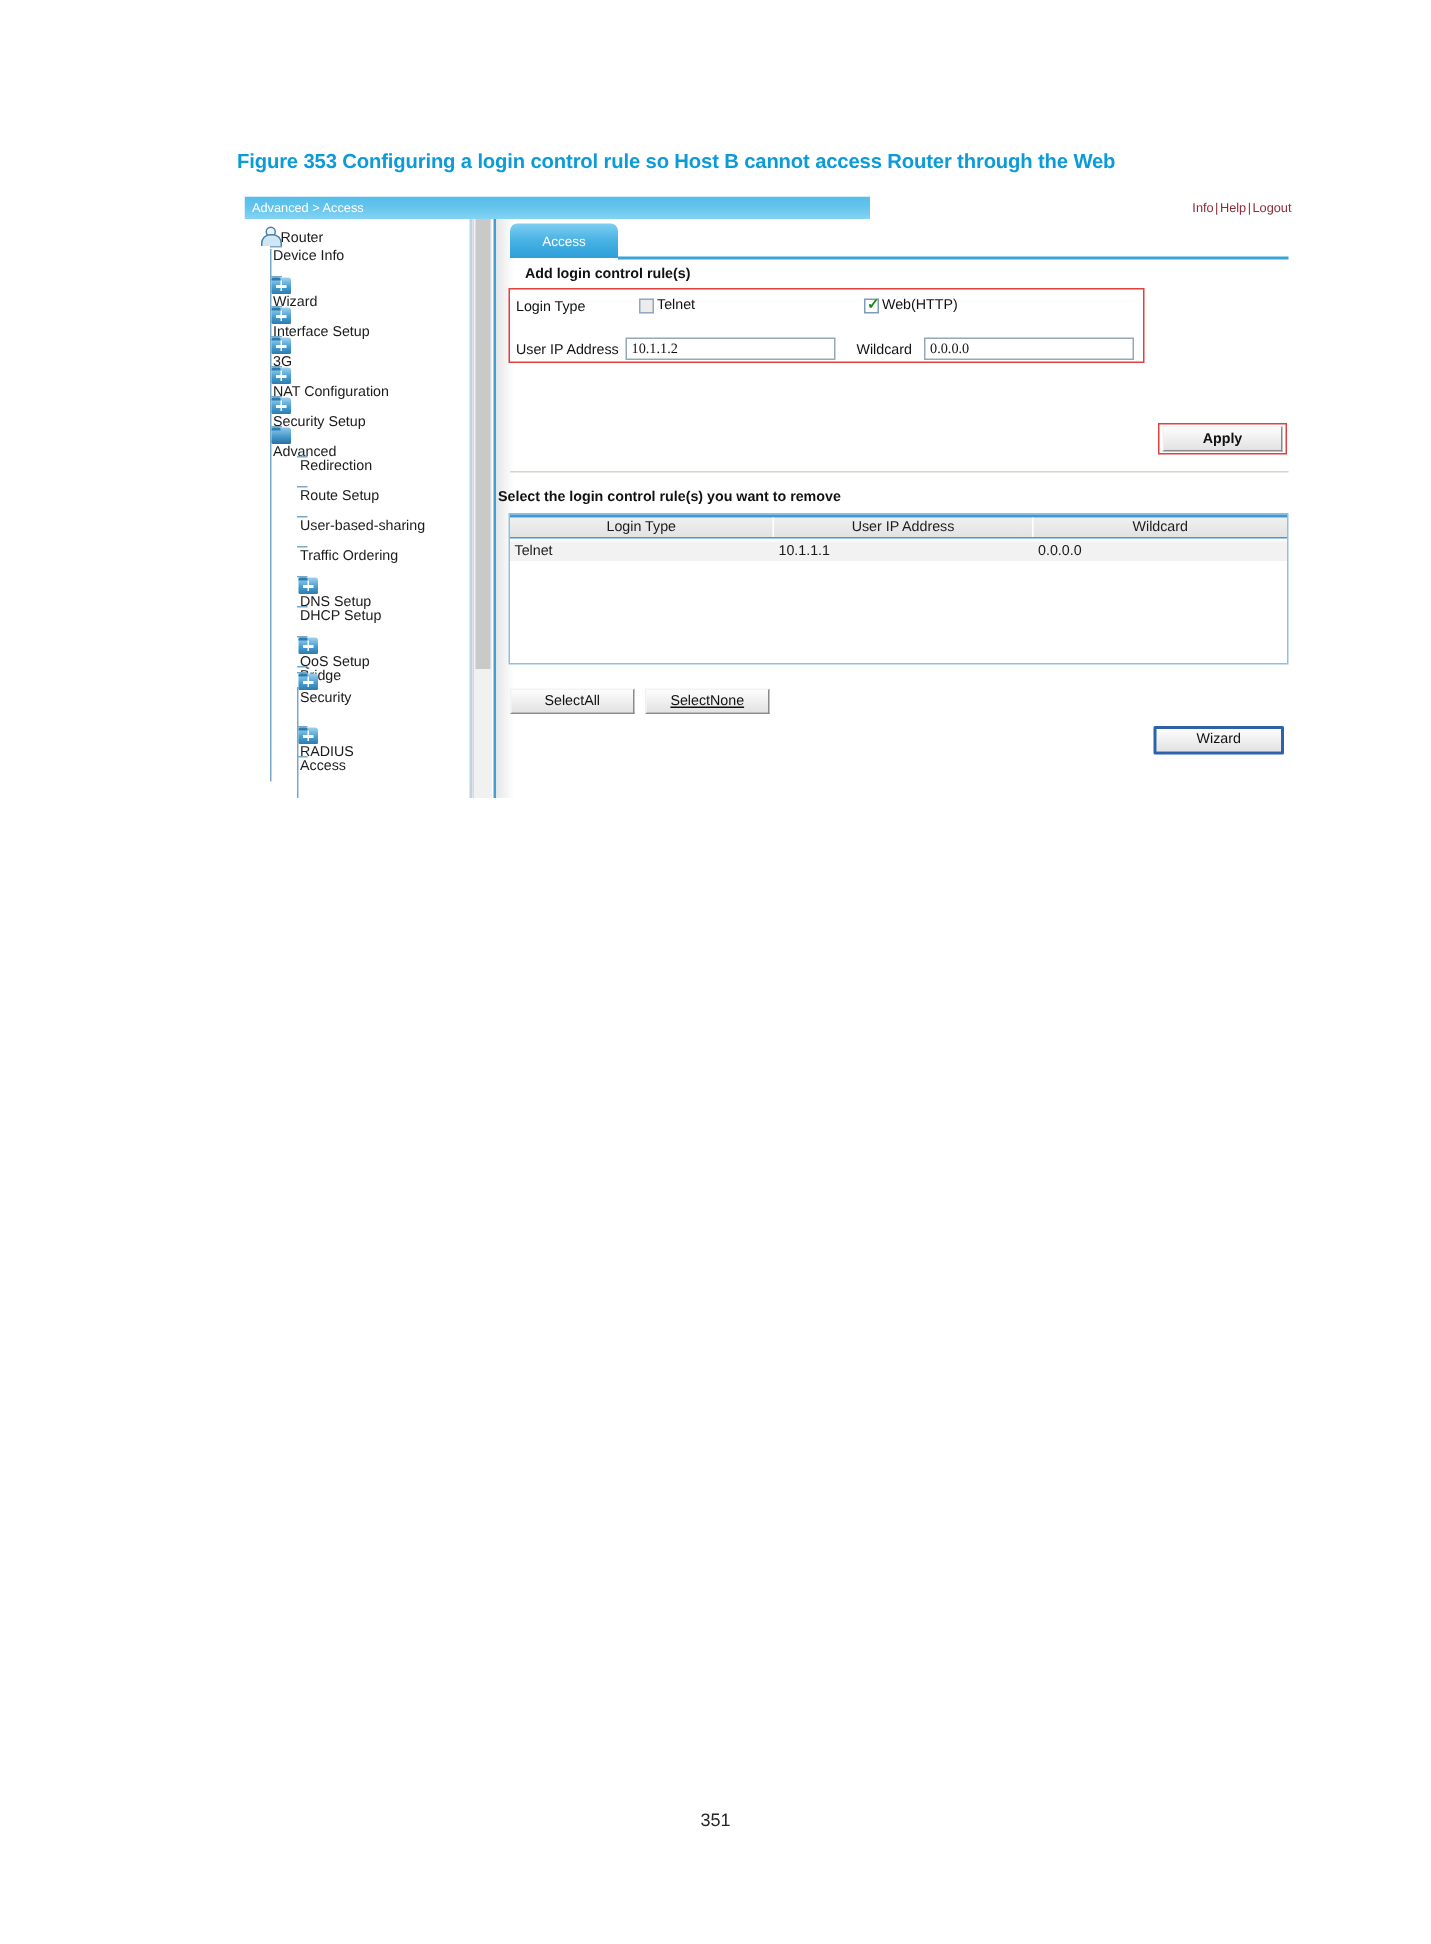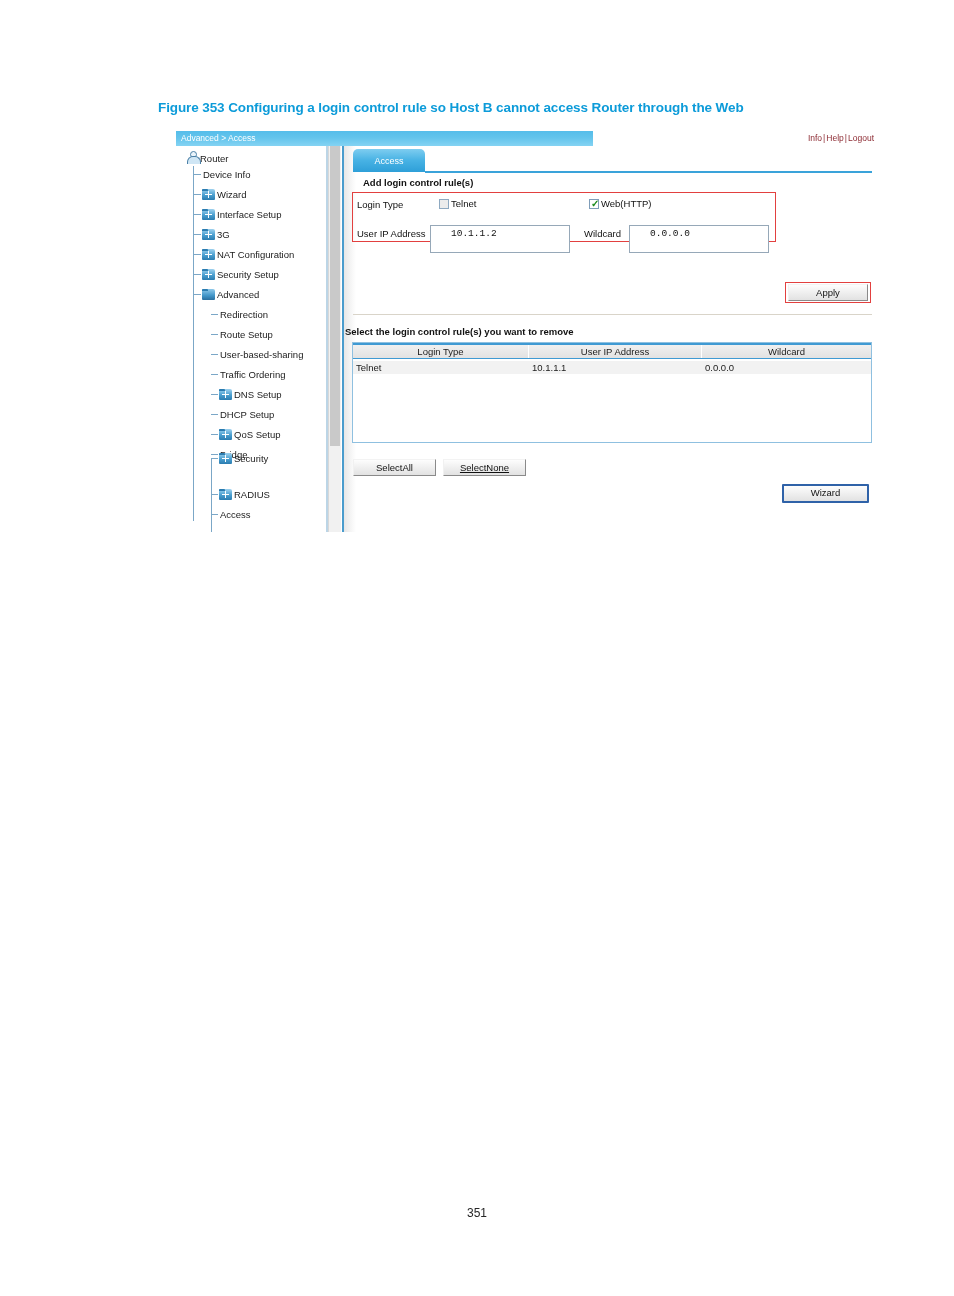--- a/index.html
+++ b/index.html
@@ -33,21 +33,20 @@
   
   .shot {
     position: absolute;
     left: 163px;
     top: 131px;
     width: 700px;
     height: 401px;
     overflow: hidden;
     background: #ffffff;
     font-family: "Liberation Sans", sans-serif;
-    margin-left: 13px;
   }
 
   
   .topbar {
     position: absolute;
     left: 0; top: 0;
     width: 700px; height: 15px;
   }
   .topbar-blue {
     position: absolute;
@@ -133,22 +132,23 @@
     width: 1px;
     height: 355px;
     background: #7ba7c7;
   }
 
   .tree-item {
     position: absolute;
     left: 17px;
     height: 20px;
     display: flex;
-    align-items: center;
+    align-items: flex-start;
     white-space: nowrap;
+    flex-direction: column;
   }
   .tree-item .tick {
     width: 8px; height: 1px;
     background: #7ba7c7;
     flex: 0 0 auto;
   }
   .tree-item .label {
     font-size: 9.5px;
     color: #1b1b1b;
     margin-left: 2px;
@@ -321,24 +321,24 @@
     margin-left: 2px;
   }
 
   .txtfield {
     position: absolute;
     box-sizing: border-box;
     border: 1px solid #96a8b8;
     background: #ffffff;
     font-size: 9.5px;
     color: #111111;
-    padding: 1px 0 0 20px;
-    height: 28px;
+    padding: 1px 0 0 3px;
+    height: 15px;
     line-height: 13px;
-    font-family: Liberation Mono, monospace;
+    font-family: Liberation Serif, serif;
   }
   #in-ip { left: 86px; top: 79px; width: 140px; }
   #in-wild { left: 285px; top: 79px; width: 140px; }
 
   
   .redbox-apply {
     position: absolute;
     left: 441px; top: 136px;
     width: 86px; height: 21px;
     border: 1.3px solid #e2403f;
@@ -351,21 +351,21 @@
     border-top-color: #f3f3f3;
     border-left-color: #f1f1f1;
     background: linear-gradient(to bottom, #fdfdfd 0%, #eeeeee 55%, #e2e2e2 100%);
     font-size: 9.5px;
     color: #111111;
     text-align: center;
     line-height: 15px;
     height: 17px;
     font-family: "Liberation Sans", sans-serif;
   }
-  #btn-apply { left: 444px; top: 138px; width: 80px; }
+  #btn-apply { left: 444px; top: 138px; width: 80px; font-weight: bold; }
 
   .hr-light {
     position: absolute;
     left: 9px; top: 168px;
     width: 519px; height: 1px;
     background: #d9d4c9;
   }
 
   
   .tbl {

